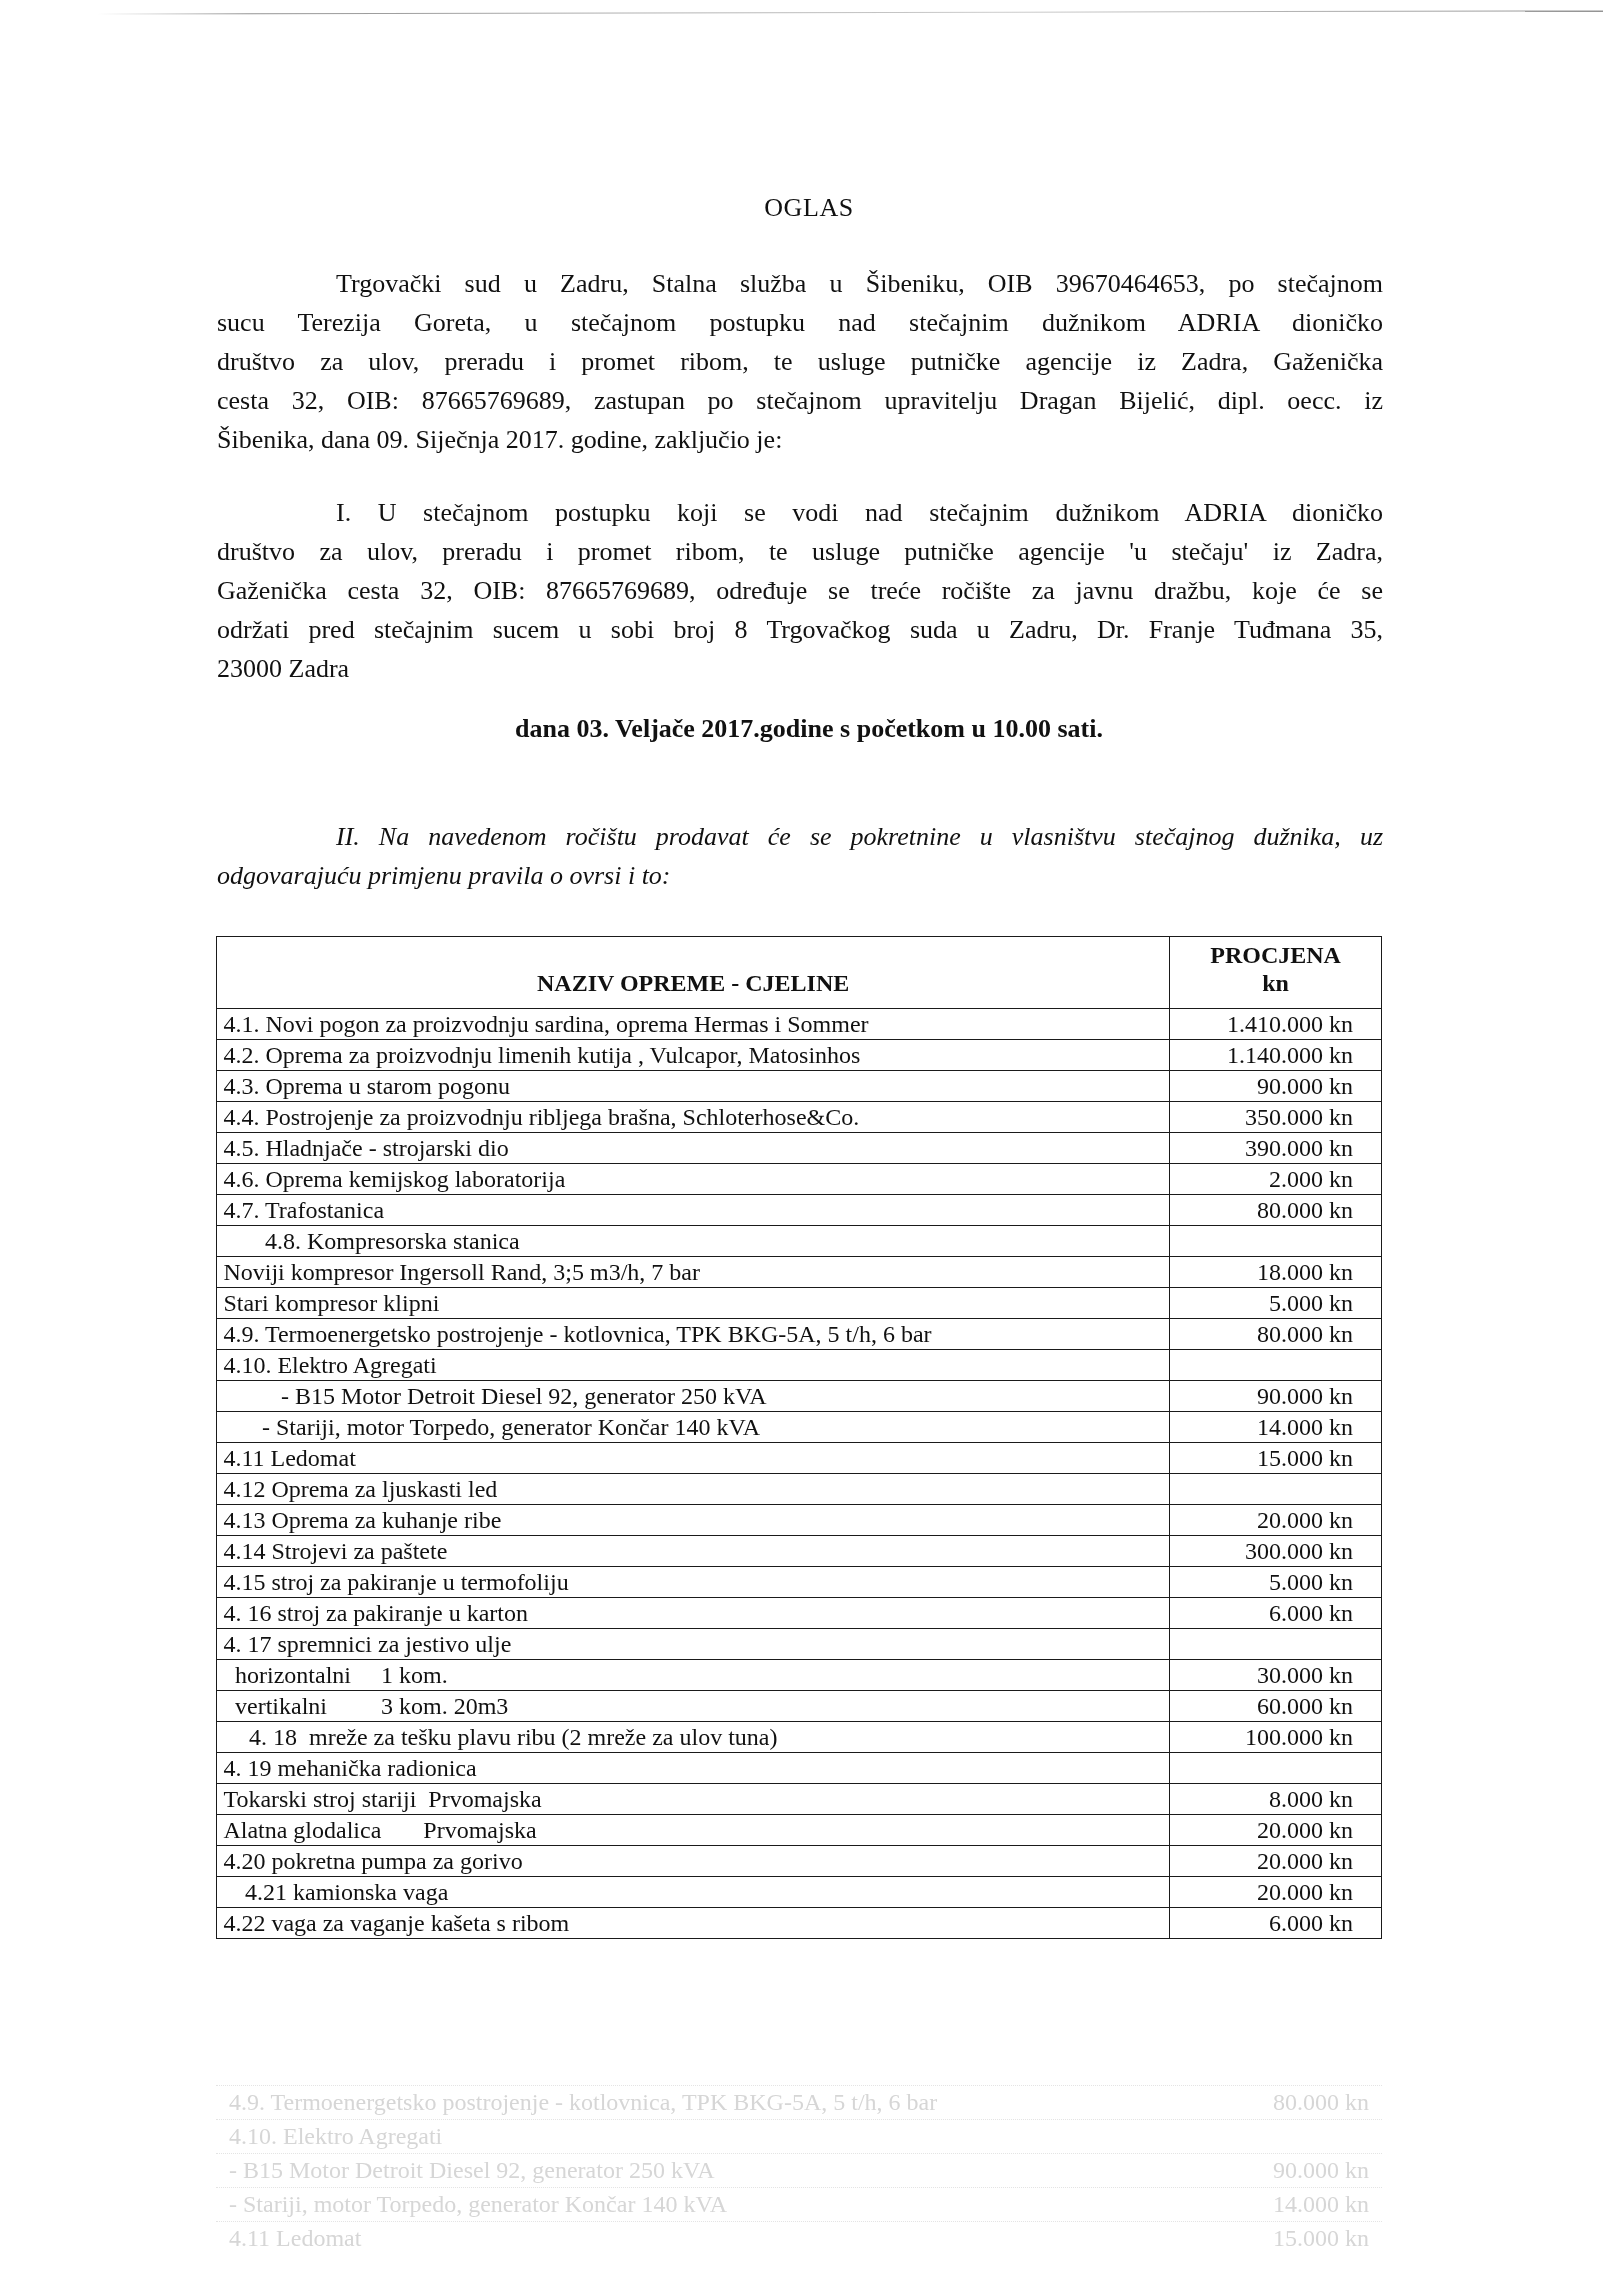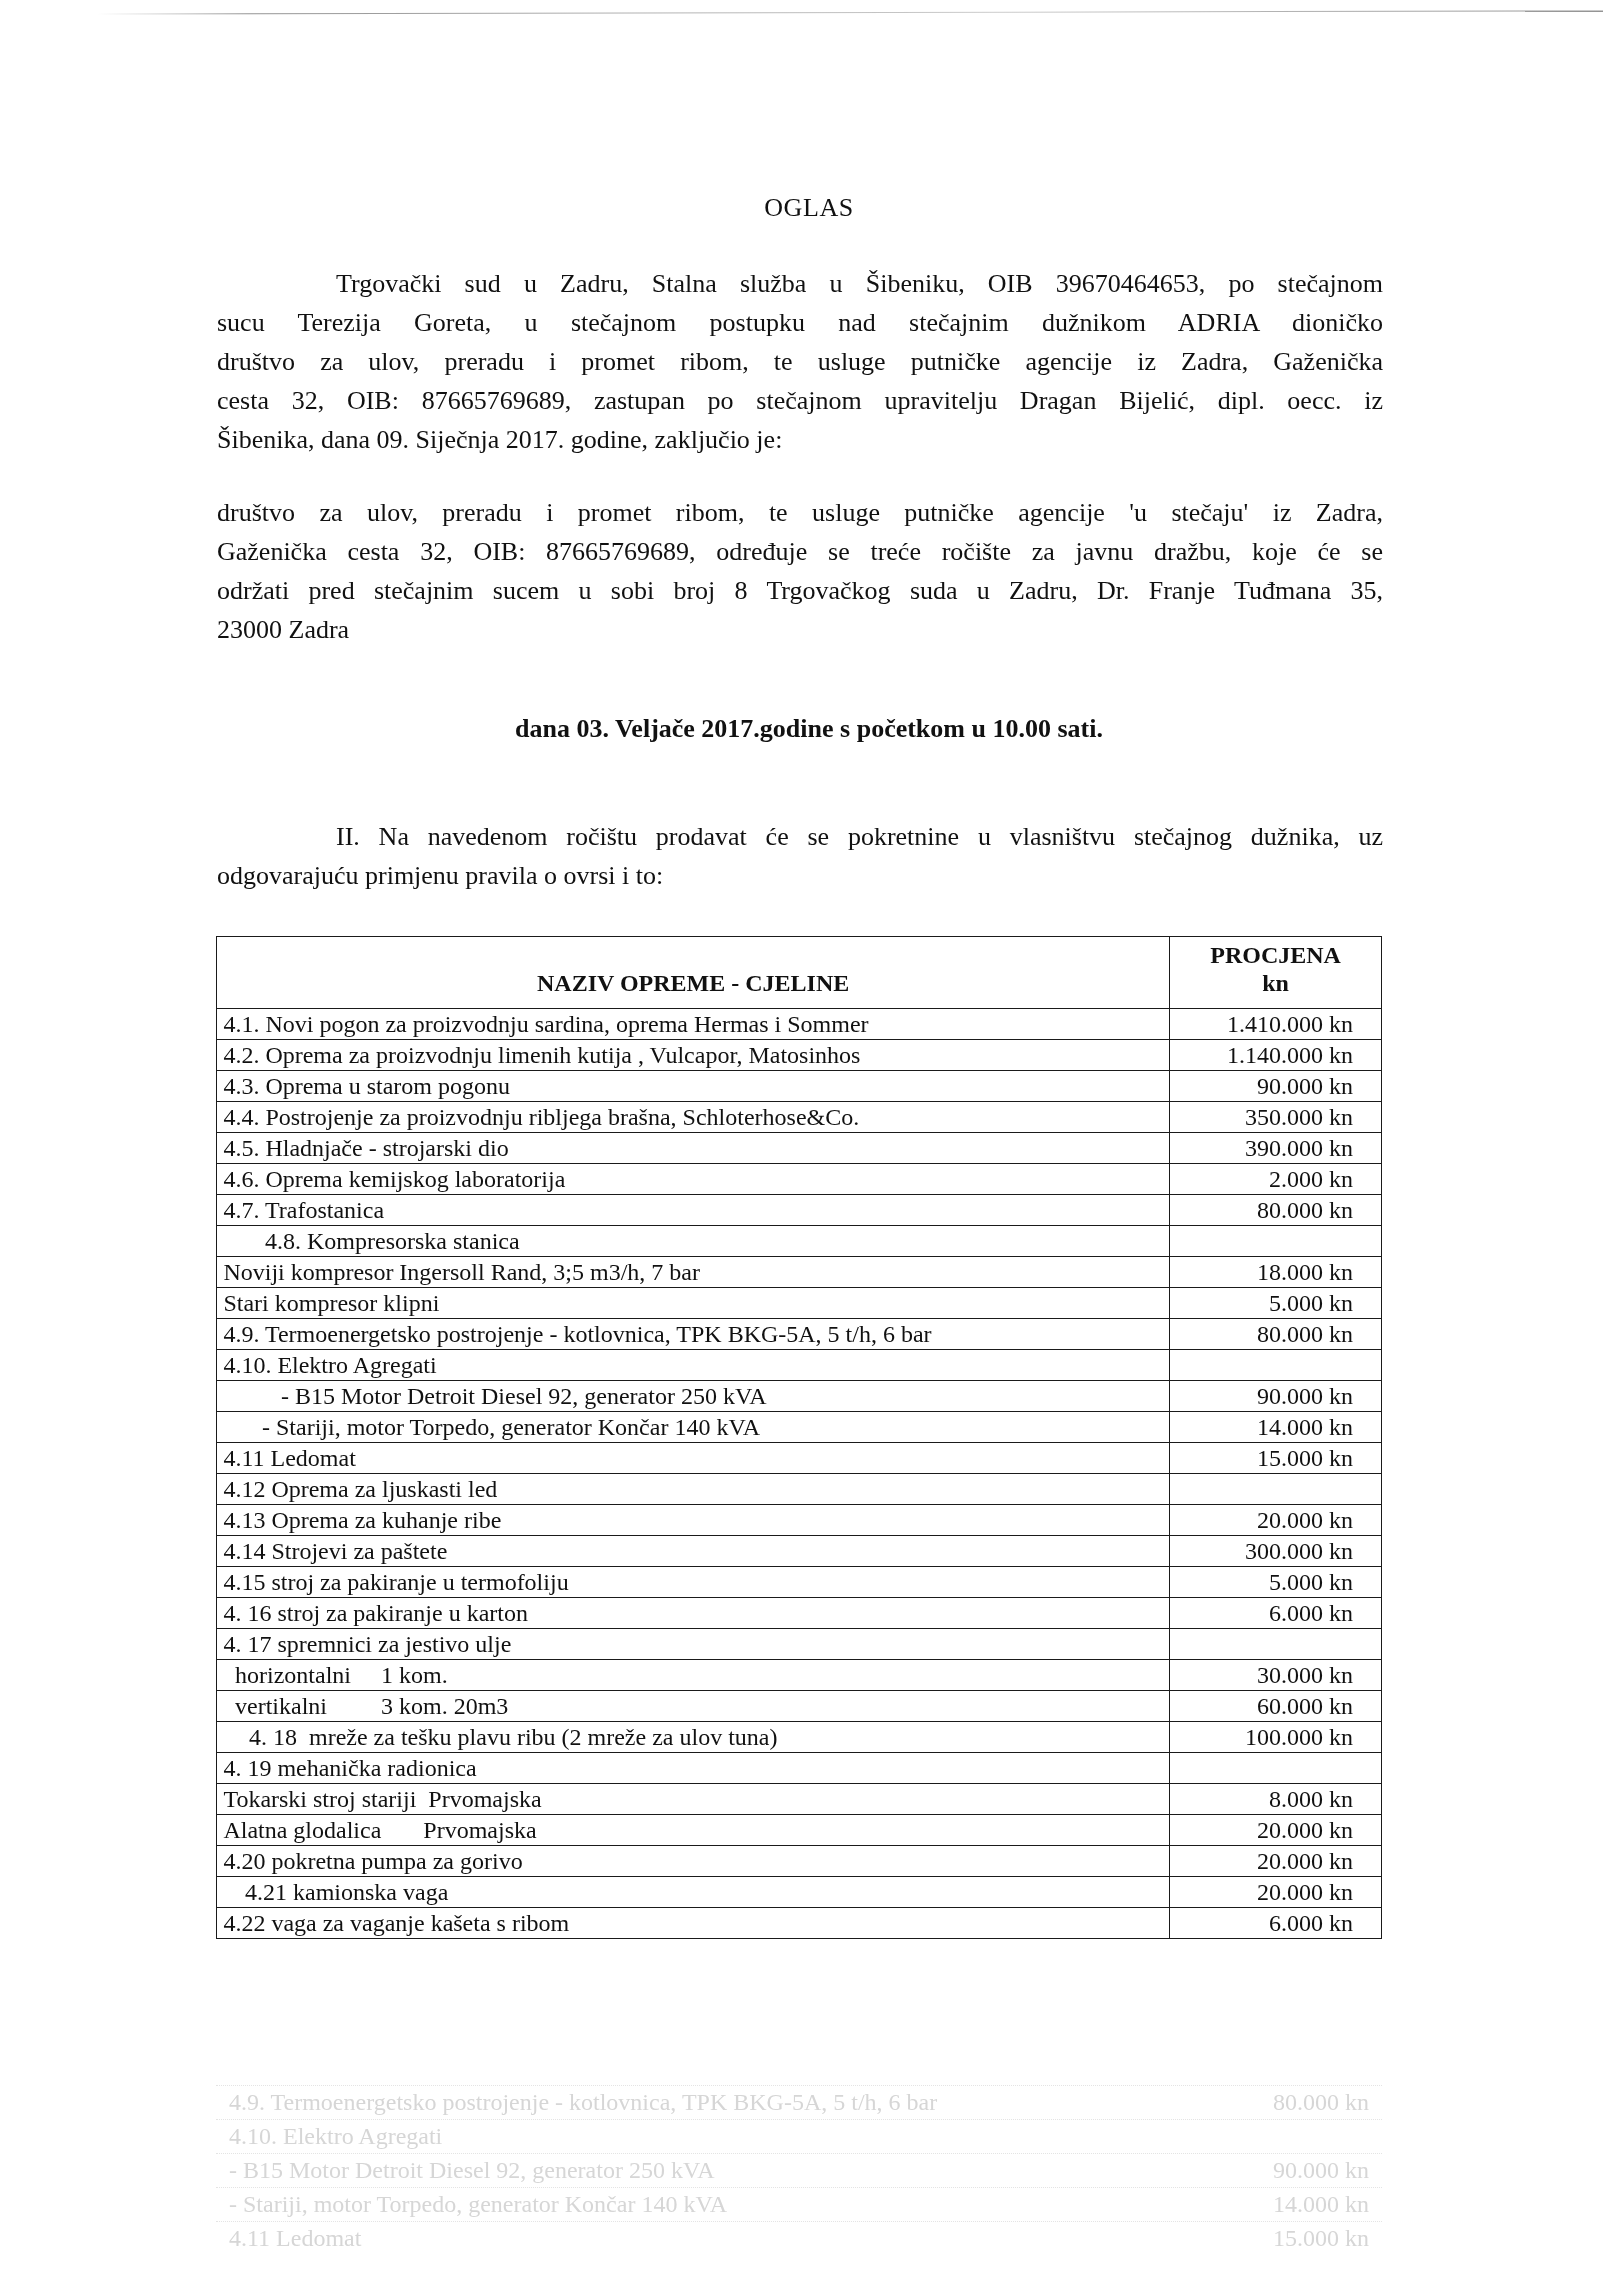--- a/index.html
+++ b/index.html
@@ -30,21 +30,21 @@
     }
     .para .line { display: block; text-align: justify; text-align-last: justify; white-space: nowrap; }
     .para .line.last { text-align-last: left; }
     .p1 { top: 264px; }
     .p2 { top: 493px; }
     .indent { padding-left: 119px; }
     .date-line {
       position: absolute; left: 0; width: 1618px; top: 714px;
       text-align: center; font-weight: bold; font-size: 26px;
     }
-    .p3 { top: 817px; }
+    .p3 { top: 817px; font-style: italic; }
 
     table.items {
       position: absolute; left: 216px; top: 936px;
       width: 1166px; border-collapse: collapse;
       font-size: 24px;
     }
     table.items td, table.items th {
       border: 1.9px solid #1a1a1a;
       padding: 0 6.4px;
       height: 30px;
@@ -79,20 +79,21 @@
 
   <div class="para p1">
     <span class="line indent">Trgovački sud u Zadru, Stalna služba u Šibeniku, OIB 39670464653, po stečajnom</span>
     <span class="line">sucu Terezija Goreta, u stečajnom postupku nad stečajnim dužnikom ADRIA dioničko</span>
     <span class="line">društvo za ulov, preradu i promet ribom, te usluge putničke agencije iz Zadra, Gaženička</span>
     <span class="line">cesta 32, OIB: 87665769689, zastupan po stečajnom upravitelju Dragan Bijelić, dipl. oecc. iz</span>
     <span class="line last">Šibenika,  dana 09. Siječnja 2017. godine, zaključio je:</span>
   </div>
 
   <div class="para p2">
+    <span class="line indent">I. U stečajnom postupku koji se vodi nad stečajnim dužnikom ADRIA dioničko</span>
     <span class="line">društvo za ulov, preradu i promet ribom, te usluge putničke agencije 'u stečaju'  iz Zadra,</span>
     <span class="line">Gaženička cesta 32, OIB: 87665769689, određuje se treće ročište za javnu dražbu, koje će se</span>
     <span class="line">održati pred stečajnim sucem u sobi broj 8 Trgovačkog suda u Zadru, Dr. Franje Tuđmana 35,</span>
     <span class="line last">23000 Zadra</span>
   </div>
 
   <div class="date-line">dana  03. Veljače 2017.godine s početkom u 10.00 sati.</div>
 
   <div class="para p3">
     <span class="line indent">II. Na navedenom ročištu prodavat će se pokretnine u vlasništvu stečajnog dužnika, uz</span>

